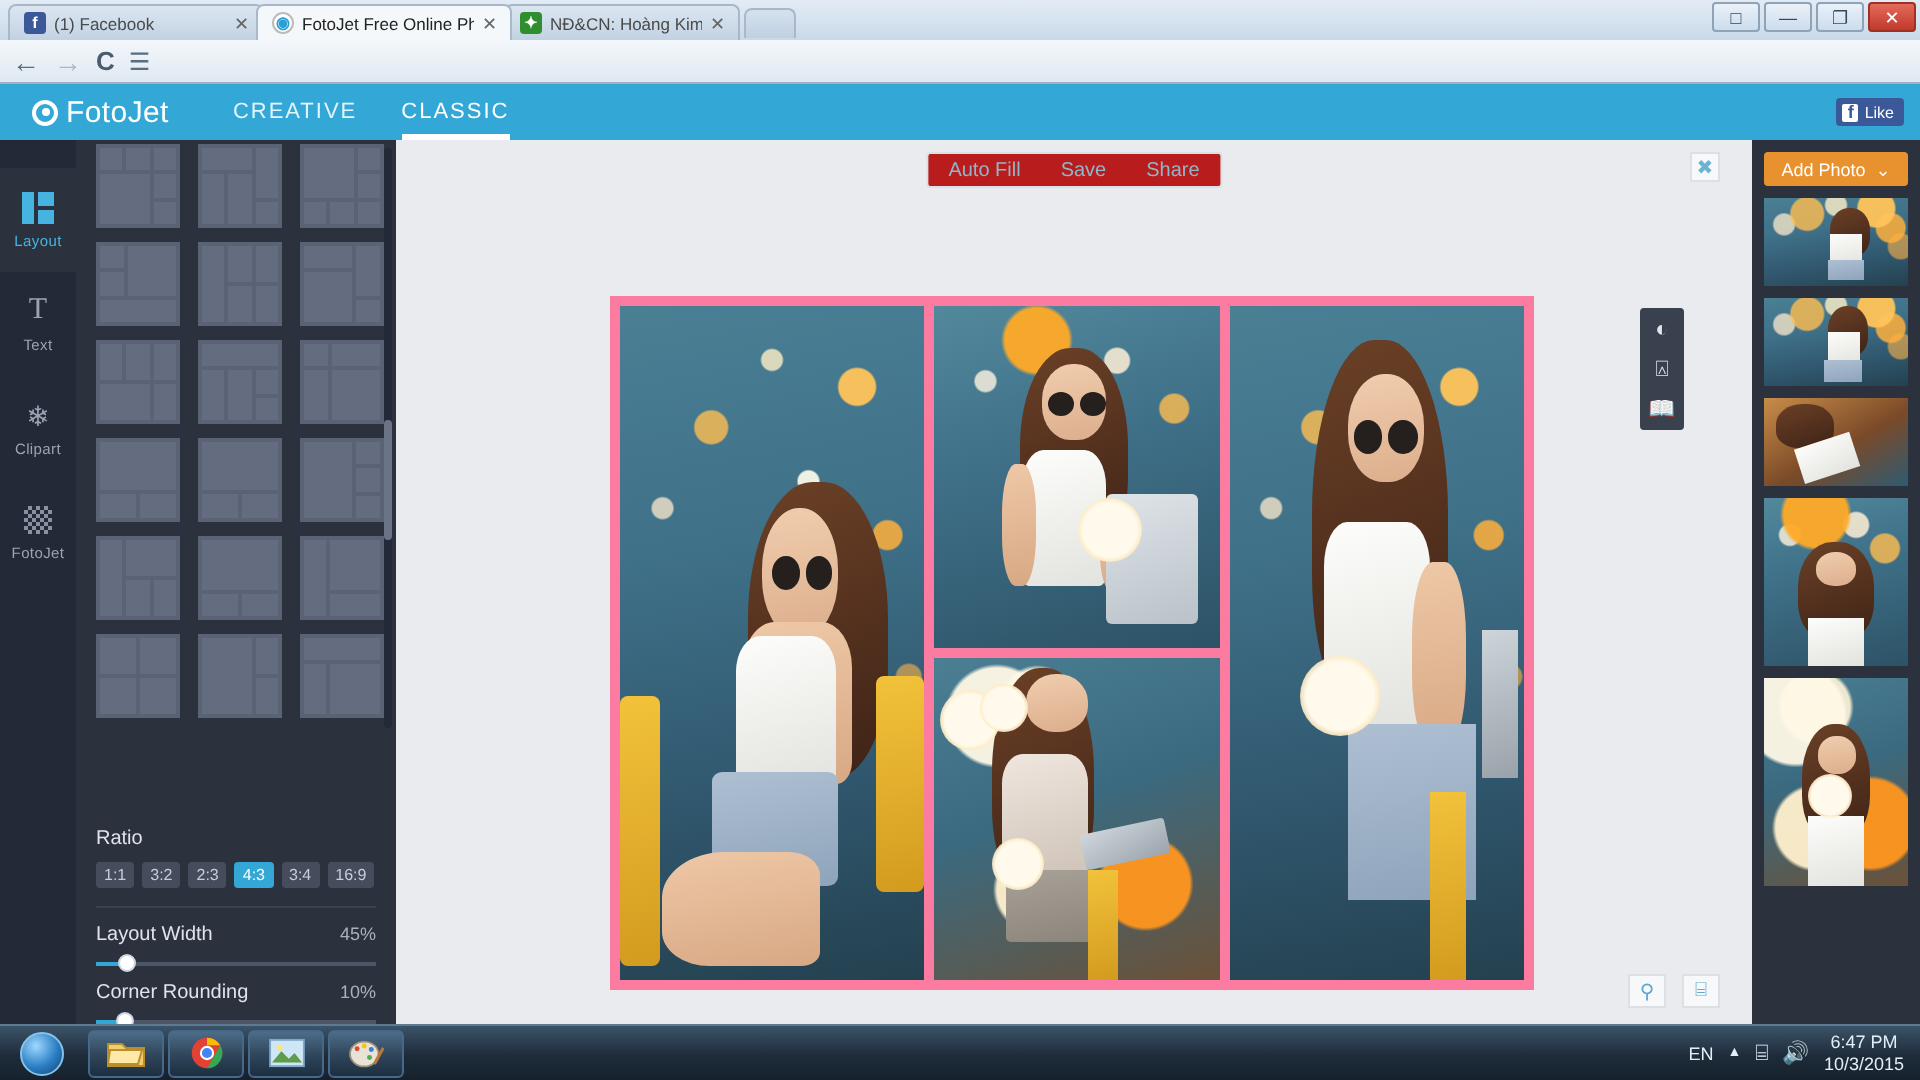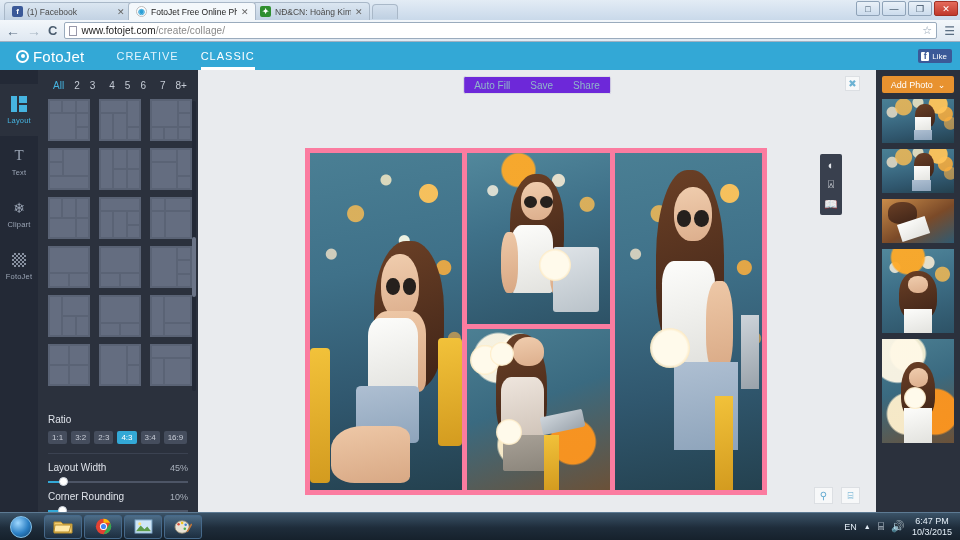--- a/index.html
+++ b/index.html
@@ -148,21 +148,21 @@
   .slider-head .val { font-size: 9px; color: #aab1bd; }
   .track { position: relative; height: 2px; background: #4d5costly; background: #4d5566; margin-top: 8px; }
   .track .fill { position: absolute; left: 0; top: 0; height: 2px; background: #33a8d6; }
   .knob { position: absolute; top: -4px; width: 9px; height: 9px; border-radius: 50%;
     background: #fff; border: 1px solid #cfd5de; }
 
   
   .stage { flex: 1 1 auto; background: #e9ebee; position: relative; }
   .stage-top { position: absolute; left: 0; right: 0; top: 0; height: 34px; }
   .actions { position: absolute; left: 50%; transform: translateX(-50%); top: 6px;
-    background: #6d28d9; border: 1px solid #dcdfe3; border-radius: 2px;
+    background: #b91c1c; border: 1px solid #dcdfe3; border-radius: 2px;
     display: flex; align-items: center; height: 18px; justify-content: flex-end; }
   .action { font-size: 10px; color: #8fb7c9; padding: 0 10px; }
   .close-box { position: absolute; right: 16px; top: 6px; width: 15px; height: 15px;
     background: #f7f8f9; border: 1px solid #dcdfe3; display: flex;
     align-items: center; justify-content: center; color: #6cb2d3; font-size: 10px; }
 
   .collage { position: absolute; left: 107px; top: 78px; width: 462px; height: 347px;
     background: #fb7ca0; padding: 5px; display: flex; gap: 5px; }
   .col { display: flex; flex-direction: column; gap: 5px; }
   .col-a { width: 152px; }
@@ -292,25 +292,20 @@
         <div class="wb">—</div>
         <div class="wb">❐</div>
         <div class="wb close">✕</div>
       </div>
     </div>
 
     <div class="toolbar">
       <span class="navbtn">←</span>
       <span class="navbtn fwd">→</span>
       <span class="navbtn reload">C</span>
-      <div class="omnibox">
-        <span class="page-icon"></span>
-        <span class="url"><span>www.fotojet.com</span><span class="dim">/create/collage/</span></span>
-        <span class="star">☆</span>
-      </div>
       <span class="menu-btn">☰</span>
     </div>
   </div>
 
   <div class="app">
 
     <div class="appbar">
       <div class="logo">
         <span class="logo-mark">
             <i></i>
@@ -350,32 +345,20 @@
         </div>
         <div class="rail-item">
           <span class="ri-glyph">
               <span class="g-bg"></span>
             </span>
           <span class="rail-label">FotoJet</span>
         </div>
       </div>
 
       <div class="panel">
-        <div class="count-row">
-          <span class="cnt active">All</span>
-          <span class="cnt">2</span>
-          <span class="cnt">3</span>
-          <span class="cnt-sep"></span>
-          <span class="cnt">4</span>
-          <span class="cnt">5</span>
-          <span class="cnt">6</span>
-          <span class="cnt-sep"></span>
-          <span class="cnt">7</span>
-          <span class="cnt">8+</span>
-        </div>
 
         <div class="thumbs">
           <div class="thumb-grid">
             <div class="thumb" style="grid-template-columns:1fr 1fr 1fr;grid-template-rows:1fr 1fr 1fr;">
                 <div style="grid-column:1/2;grid-row:1/2"></div>
                 <div style="grid-column:2/3;grid-row:1/2"></div>
                 <div style="grid-column:3/4;grid-row:1/2"></div>
                 <div style="grid-column:1/3;grid-row:2/4"></div>
                 <div style="grid-column:3/4;grid-row:2/3"></div>
                 <div style="grid-column:3/4;grid-row:3/4"></div>

